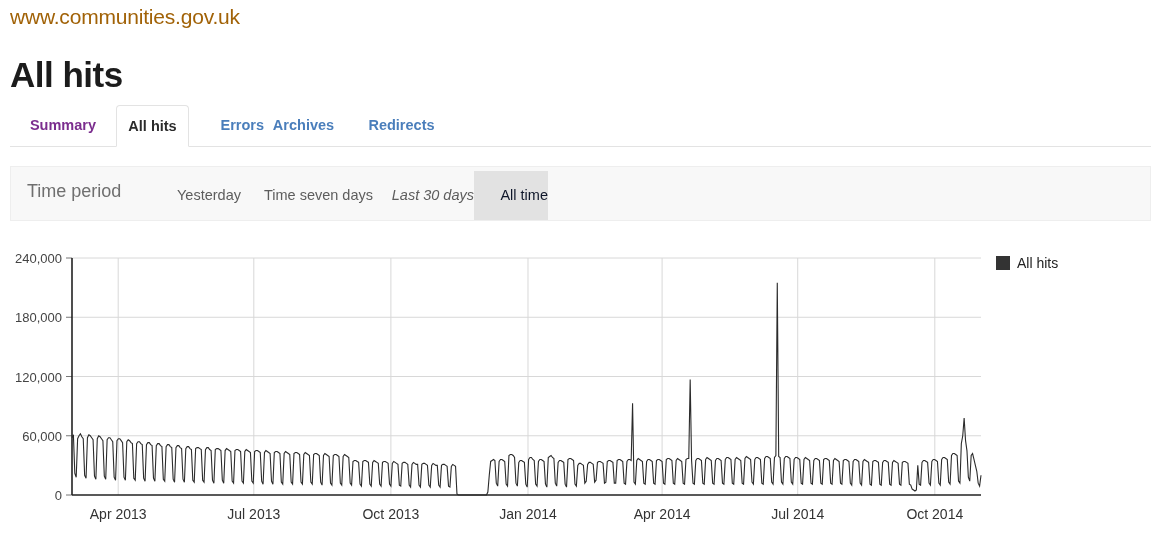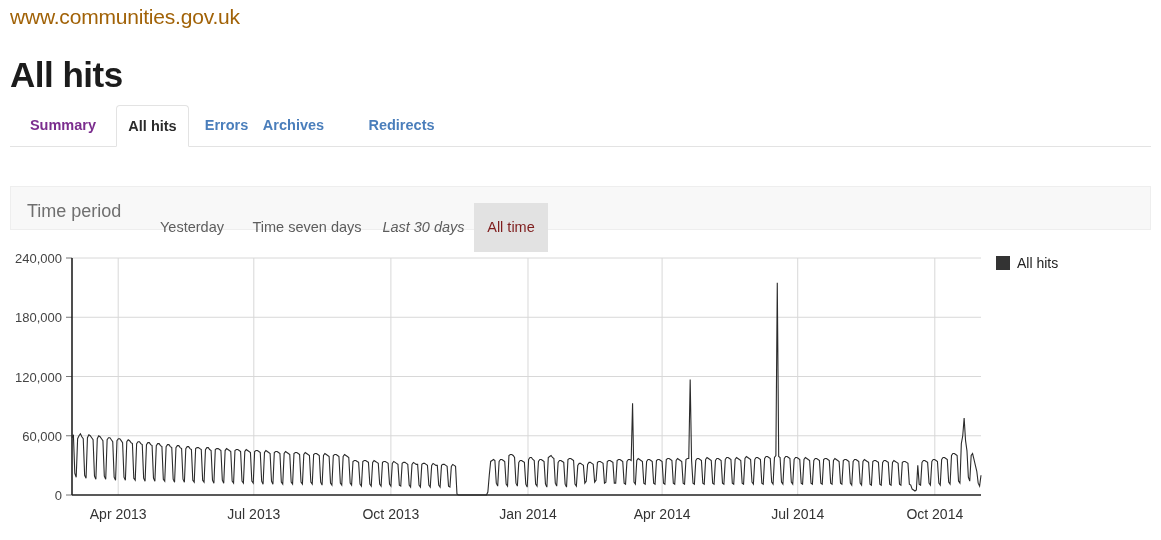--- a/index.html
+++ b/index.html
@@ -40,34 +40,33 @@
     background: #ffffff;
     border: 1px solid #e3e3e3;
     border-bottom: 1px solid #ffffff;
     border-radius: 4px 4px 0 0;
     z-index: 2;
   }
 
   
   .period-bar {
     position: absolute; left: 10px; top: 166px;
-    width: 1141px; height: 44px;
+    width: 1141px; height: 55px;
     background: #f8f8f8;
     border: 1px solid #eeeeee;
-    margin-top: 20px;
   }
   .period-label {
     position: absolute; left: 16px; top: 0; height: 49px; line-height: 49px;
     font-size: 18px; color: #6f6f6f;
   }
   .period-opt {
-    position: absolute; top: 16px; height: 49px; line-height: 49px;
-    font-size: 14.5px; color: #5d5d5d; text-align: center; white-space: nowrap; cursor: pointer;
+    position: absolute; top: 4px; height: 49px; line-height: 49px;
+    font-size: 14.5px; color: #5d5d5d; text-align: right; white-space: nowrap; cursor: pointer;
   }
-  .period-opt.selected { background: #e2e2e2; color: #7f1d1d; }
+  .period-opt.selected { background: #e2e2e2; color: #0f172a; }
 
   
   .chart-wrap { position: absolute; left: 0; top: 240px; width: 1161px; height: 300px; }
   .chart-svg { display: block; }
 
   .legend {
     position: absolute; left: 996px; top: 255px;
     display: flex; align-items: center; gap: 7px;
   }
   .legend-swatch { width: 14px; height: 14px; background: #333333; display: block; }
@@ -78,22 +77,22 @@
 
 <div id="page">
 
   <div class="site-url">www.communities.gov.uk</div>
   <h1 class="page-title">All hits</h1>
 
   <div class="tabs">
     <div class="tabs-rule"></div>
     <div class="tab tab-visited" style="left:0px;width:106px;">Summary</div>
     <div class="tab tab-active" style="left:106px;width:73px;">All hits</div>
-    <div class="tab tab-link" style="left:179px;width:75px;">Errors</div>
-    <div class="tab tab-link" style="left:238px;width:91px;">Archives</div>
+    <div class="tab tab-link" style="left:179px;width:75px;text-align:right;">Errors</div>
+    <div class="tab tab-link" style="left:248px;width:91px;">Archives</div>
     <div class="tab tab-link" style="left:345px;width:93px;">Redirects</div>
   </div>
 
   <div class="period-bar">
     <div class="period-label">Time period</div>
     <div class="period-opt" style="left:132px;width:98px;">Yesterday</div>
     <div class="period-opt" style="left:230px;width:132px;">Time seven days</div>
     <div class="period-opt" style="left:362px;width:101px;font-style:italic;">Last 30 days</div>
     <div class="period-opt selected" style="left:463px;width:74px;">All time</div>
   </div>

